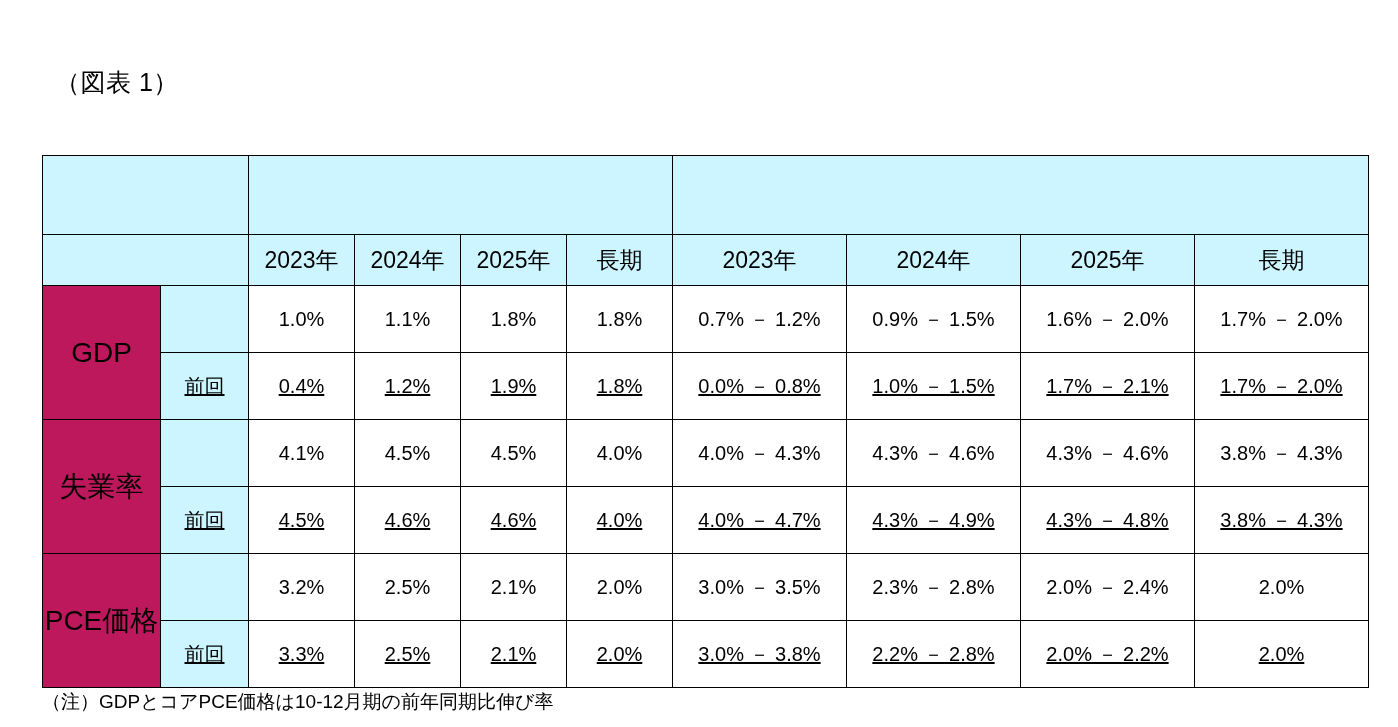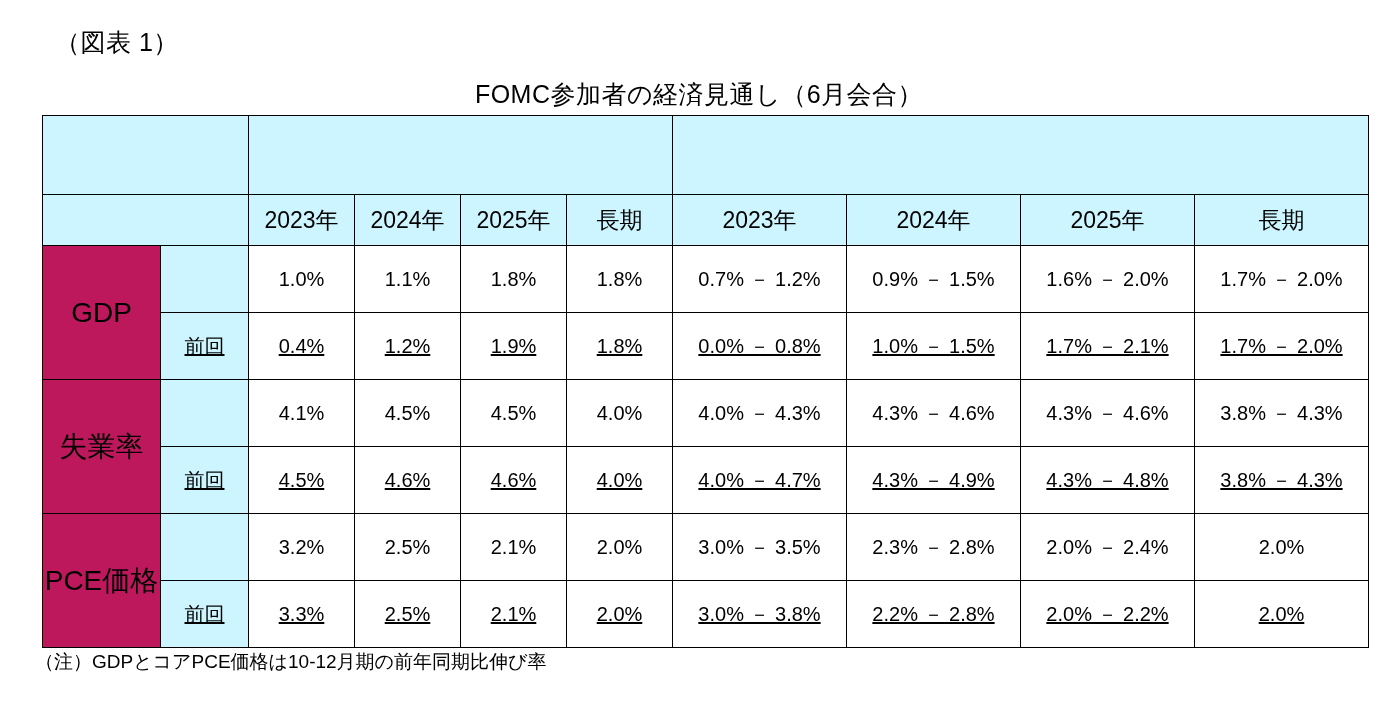--- a/index.html
+++ b/index.html
@@ -11,20 +11,21 @@
     width: 1398px;
     height: 727px;
     font-family: "Liberation Sans", sans-serif;
     color: #000000;
     overflow: hidden;
   }
   .page {
     position: relative;
     width: 1398px;
     height: 634px;
+    margin-top: 40px;
   }
   .figure-label {
     position: absolute;
     left: 55px;
     top: 26px;
     font-size: 25px;
     letter-spacing: 0.5px;
   }
   .table-title {
     position: absolute;
@@ -87,41 +88,40 @@
   }
   .dashed-top {
     border-top: 1px dashed #555555 !important;
     text-decoration: underline;
   }
   .dashed-left {
     border-left: 1px dashed #555555 !important;
   }
   .notes {
     position: absolute;
-    left: 35px;
+    left: 42px;
     top: 648px;
     font-size: 19px;
     line-height: 1.45;
   }
   .notes div {
     white-space: nowrap;
   }
   .w-name { width: 118px; }
   .w-sub  { width: 88px; }
   .w-y    { width: 106px; }
   .w-r    { width: 174px; }
 </style>
 </head>
 <body>
 
 <div class="page">
 
   <div class="figure-label">（図表 1）</div>
 
-  <div class="table-title">FOMC参加者の経済見通し（6月会合）</div>
 
   <table class="fomc">
     <colgroup>
       <col class="w-name">
         <col class="w-sub">
       <col class="w-y">
         <col class="w-y">
         <col class="w-y">
         <col class="w-y">
       <col class="w-r">

